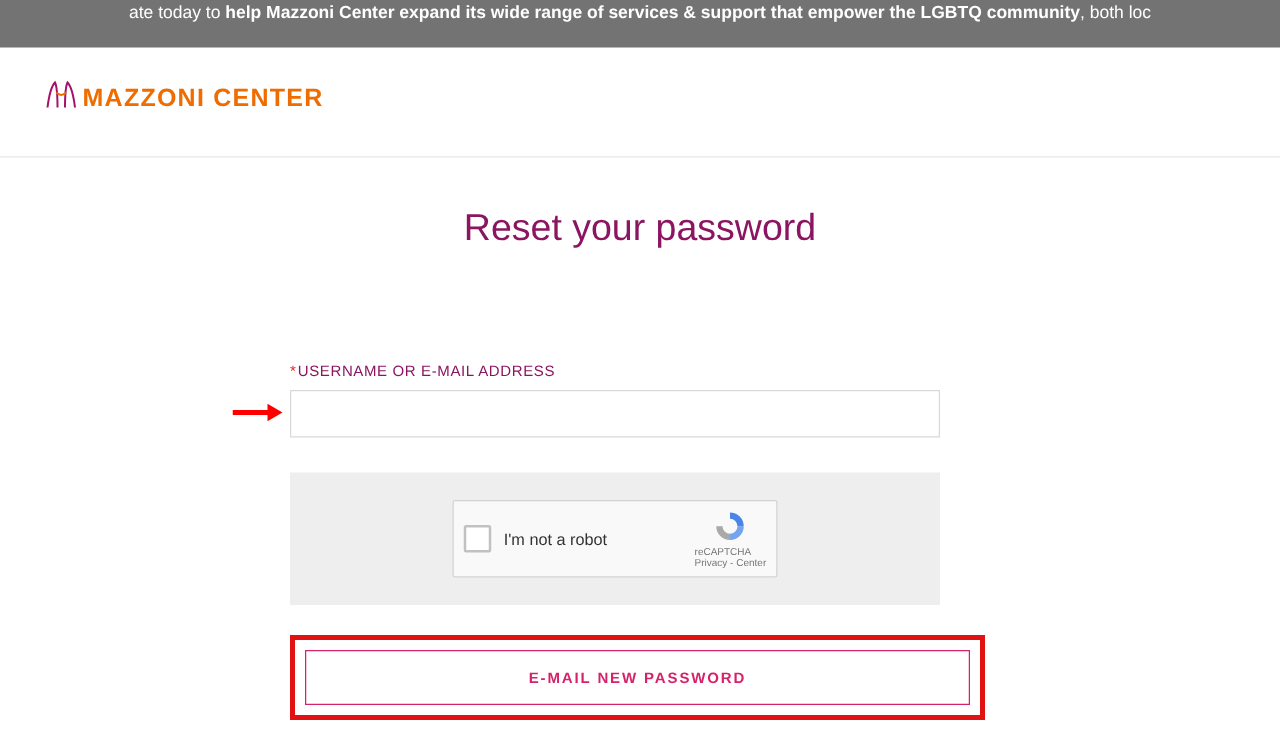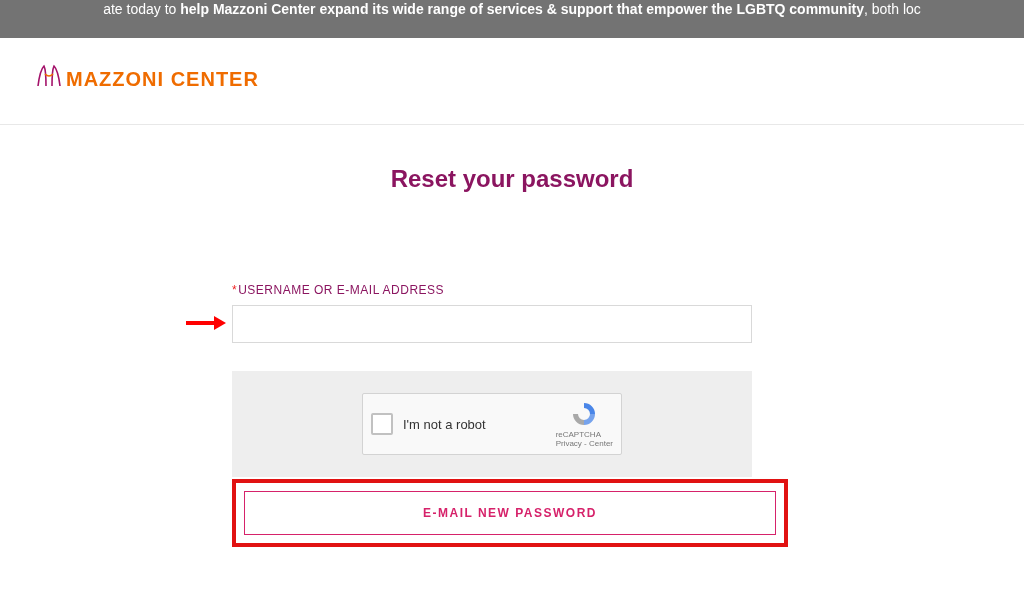--- a/index.html
+++ b/index.html
@@ -58,22 +58,22 @@
     font-weight: 800;
     font-size: 20px;
     letter-spacing: 1px;
   }
   .main {
     padding: 40px 0 0 0;
     text-align: center;
   }
   .page-title {
     color: #8b1560;
-    font-size: 24px;
-    font-weight: 700;
+    font-size: 30px;
+    font-weight: 400;
     margin-bottom: 90px;
   }
   .form-wrap {
     width: 560px;
     margin: 0 auto;
     text-align: left;
     position: relative;
   }
   .field-label {
     color: #8b1560;
@@ -133,21 +133,21 @@
     flex: 1;
   }
   .recaptcha-right {
     font-size: 8px;
     color: #777;
     line-height: 1.2;
   }
   .recaptcha-right svg { display: block; margin: 0 auto 2px auto; }
   .submit-wrap {
     width: 556px;
-    margin-top: 2px;
+    margin-top: 24px;
     border: 4px solid #e11212;
     padding: 8px;
   }
   .submit-btn {
     width: 100%;
     height: 44px;
     background: #ffffff;
     border: 1px solid #d6226a;
     color: #d6226a;
     font-weight: 700;

